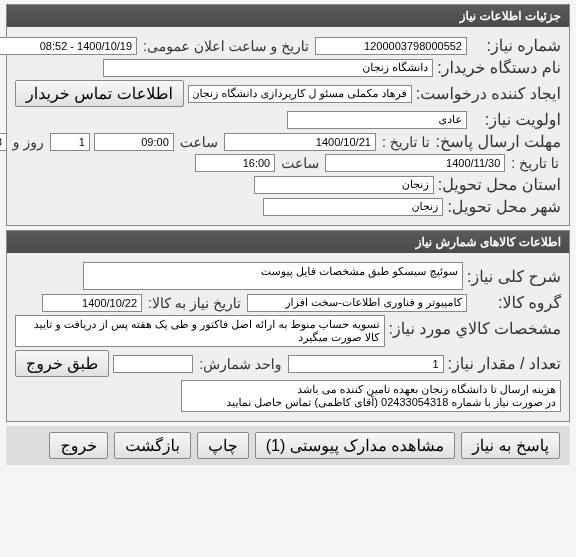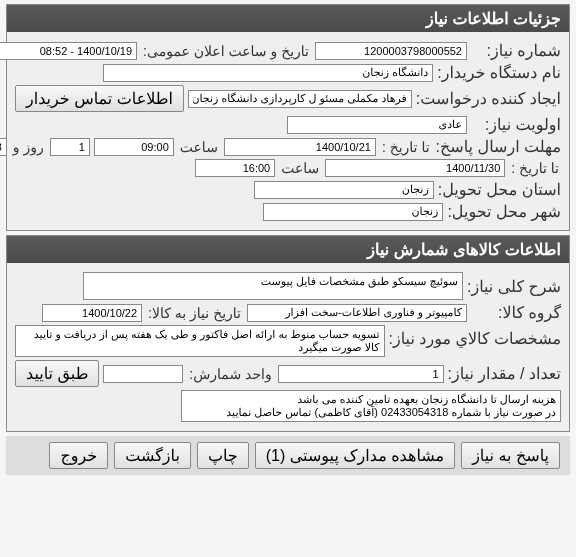--- a/index.html
+++ b/index.html
@@ -13,21 +13,21 @@
   overflow: hidden;
 }
 .panel {
   margin: 4px 6px;
   border: 1px solid #888;
 }
 .panel-header {
   background: linear-gradient(#5a5a5a, #4a4a4a);
   color: #fff;
   padding: 4px 8px;
-  font-size: 16px;
+  font-size: 12px;
   font-weight: bold;
 }
 .panel-body {
   background: #efefef;
   padding: 6px 8px;
 }
 .row {
   display: flex;
   align-items: center;
   margin: 3px 0;
@@ -164,21 +164,21 @@
     <div class="row" style="align-items:flex-start">
       <span class="label" style="padding-top:4px">مشخصات کالاي مورد نیاز:</span>
       <textarea class="ta2" style="">تسویه حساب منوط به ارائه اصل فاکتور و طی یک هفته پس از دریافت و تایید کالا صورت میگیرد</textarea>
     </div>
 
     <div class="row">
       <span class="label">تعداد / مقدار نیاز:</span>
       <input type="text" class="field-md" value="1" style="">
       <span class="sublabel">واحد شمارش:</span>
       <input type="text" class="field-sm" value="" style="">
-      <button class="btn">طبق تایید</button>
+      <button class="btn">طبق خروج</button>
     </div>
 
     <div class="row" style="align-items:flex-start">
       <textarea class="ta2" style="">هزینه ارسال تا دانشگاه زنجان بعهده تامین کننده می باشد
 در صورت نیاز با شماره 02433054318 (آقای کاظمی) تماس حاصل نمایید</textarea>
     </div>
 
   </div>
 </div>
 

